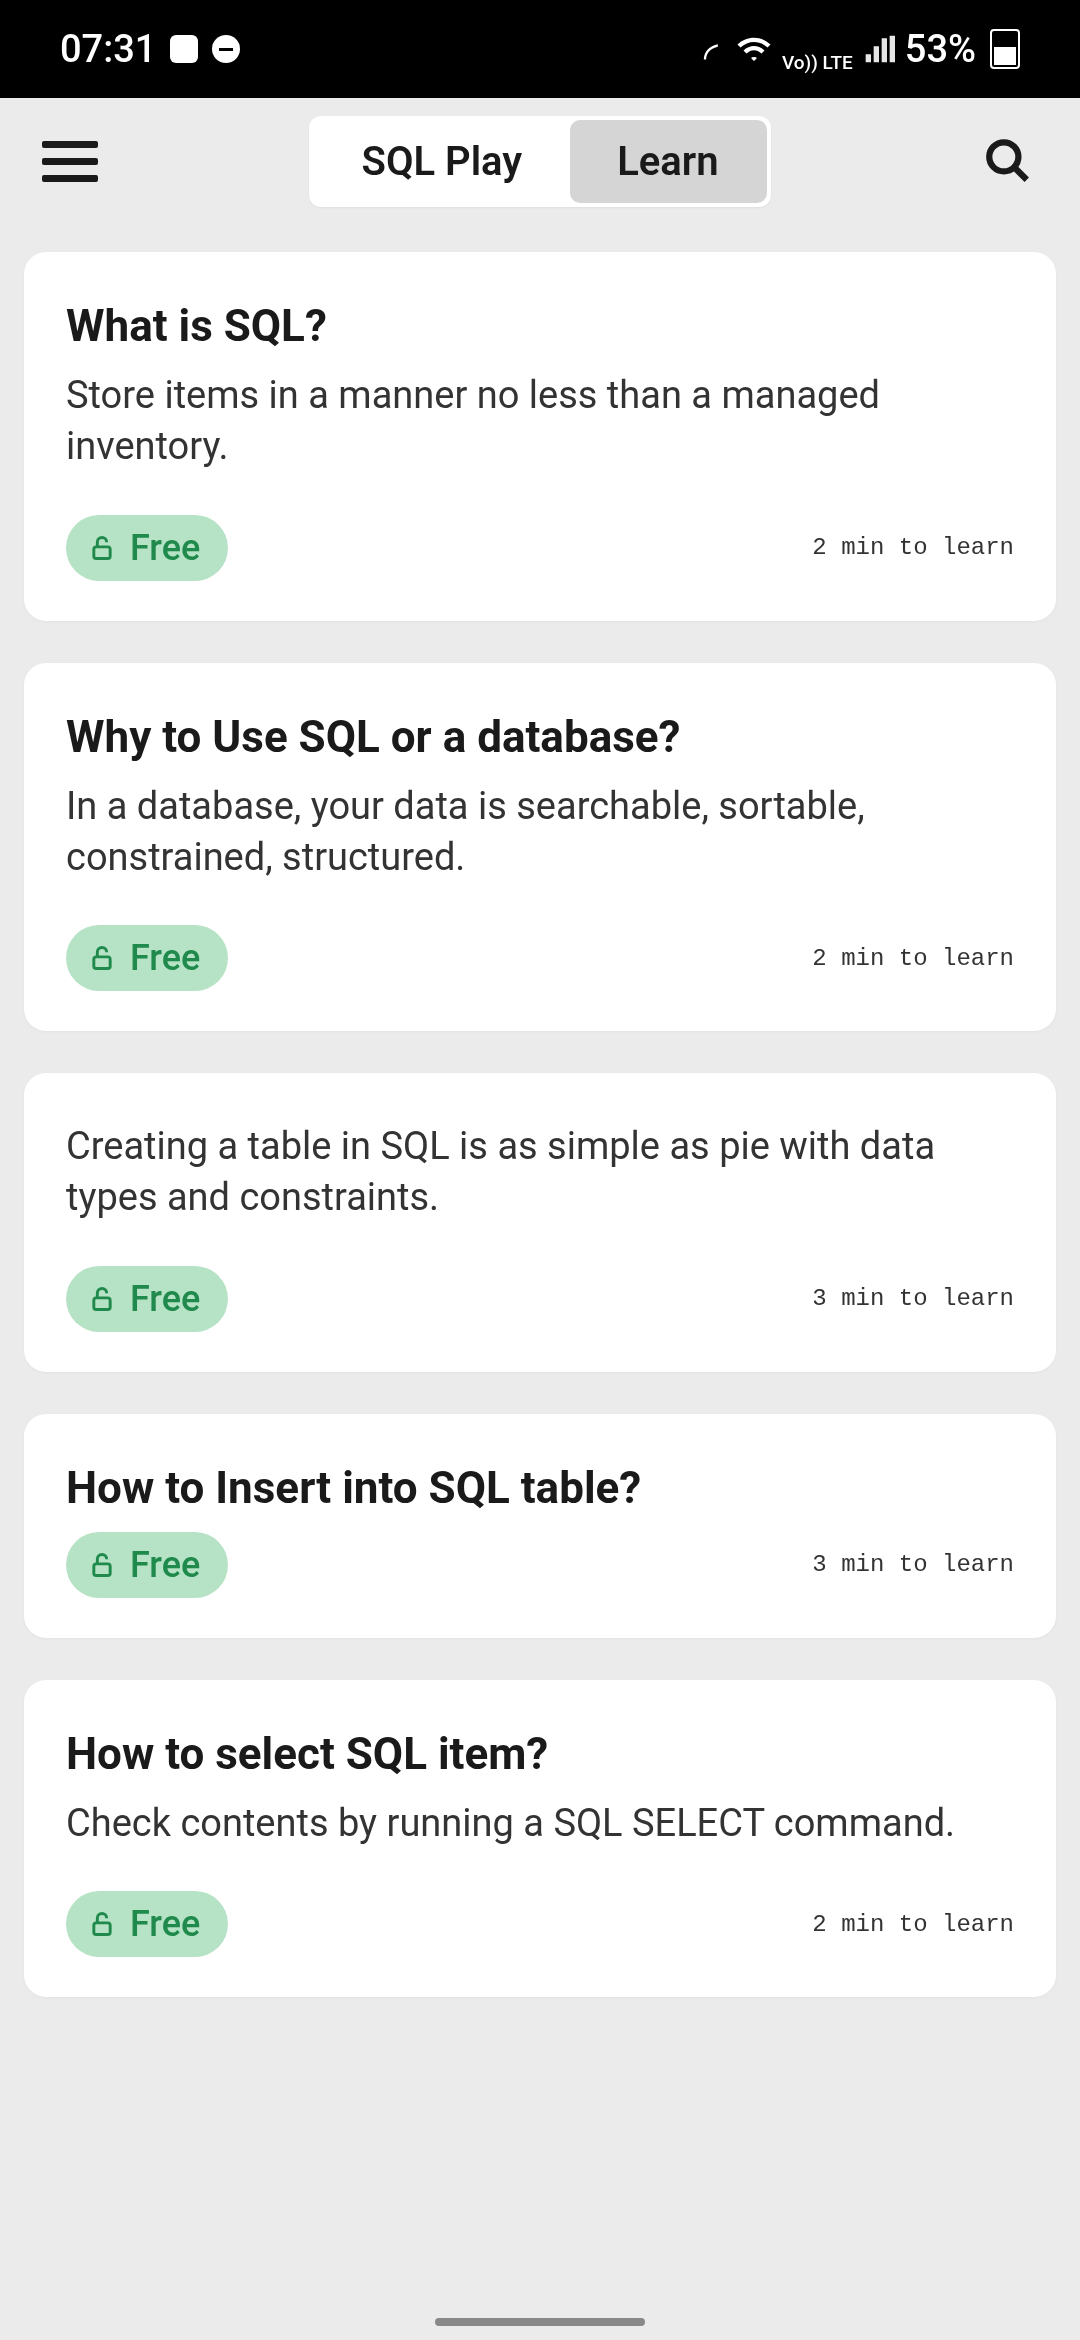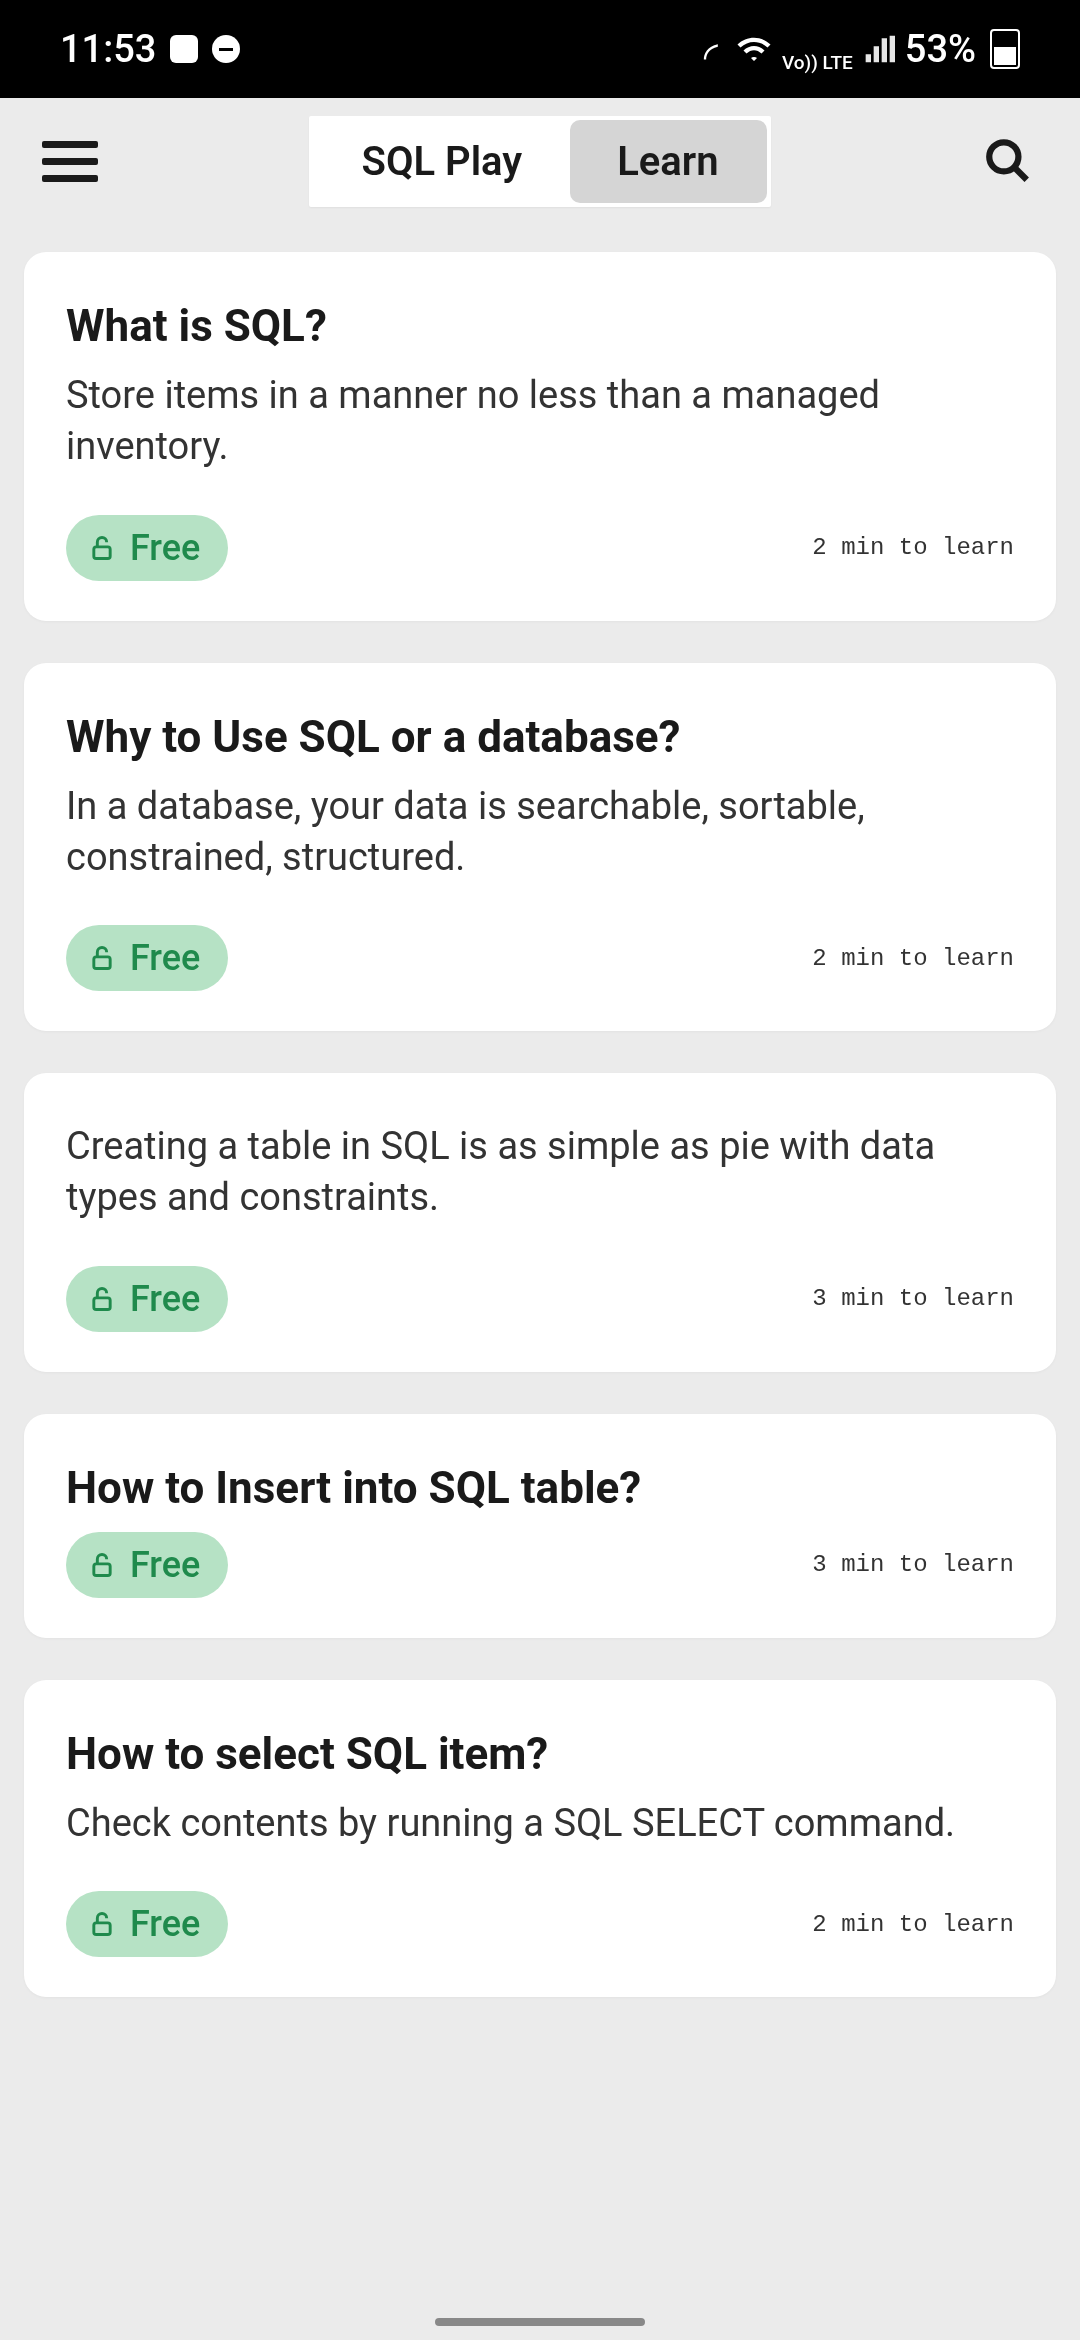--- a/index.html
+++ b/index.html
@@ -38,21 +38,21 @@
     width: 60px; height: 60px;
     display: flex; flex-direction: column; justify-content: center; gap: 10px;
     cursor: pointer;
   }
   .hamburger span { display:block; height: 7px; background: #1a1a1a; border-radius: 2px; width: 56px; }
 
   .tab-switcher {
     margin: 0 auto;
     display: flex;
     background: #fff;
-    border-radius: 2px;
+    border-radius: 12px;
     padding: 4px;
     box-shadow: 0 1px 2px rgba(0,0,0,0.05);
   }
   .tab {
     padding: 18px 48px;
     font-size: 40px;
     font-weight: 600;
     color: #1a1a1a;
     border-radius: 10px;
     cursor: pointer;
@@ -127,21 +127,21 @@
     height: 8px;
     background: #888;
     border-radius: 4px;
   }
 </style>
 </head>
 <body>
 
 <div class="status-bar">
   <div class="status-left">
-    <span>11:53</span>
+    <span>07:31</span>
     <span class="status-icon-box"></span>
     <span class="status-icon-circle"></span>
   </div>
   <div class="status-right">
     <svg width="28" height="28" viewBox="0 0 24 24" fill="#fff">
         <path d="M17 8C8 10 5 16 5 21h2c0-4 2-9 10-11V8z"></path>
       </svg>
     <svg width="36" height="36" viewBox="0 0 24 24" fill="#fff">
         <path d="M12 20l-2-2c1-1 3-1 4 0l-2 2zm-5-5l-2-2c4-4 10-4 14 0l-2 2c-3-3-7-3-10 0zm-4-4L1 9c6-6 16-6 22 0l-2 2c-5-5-13-5-18 0z"></path>
       </svg>

